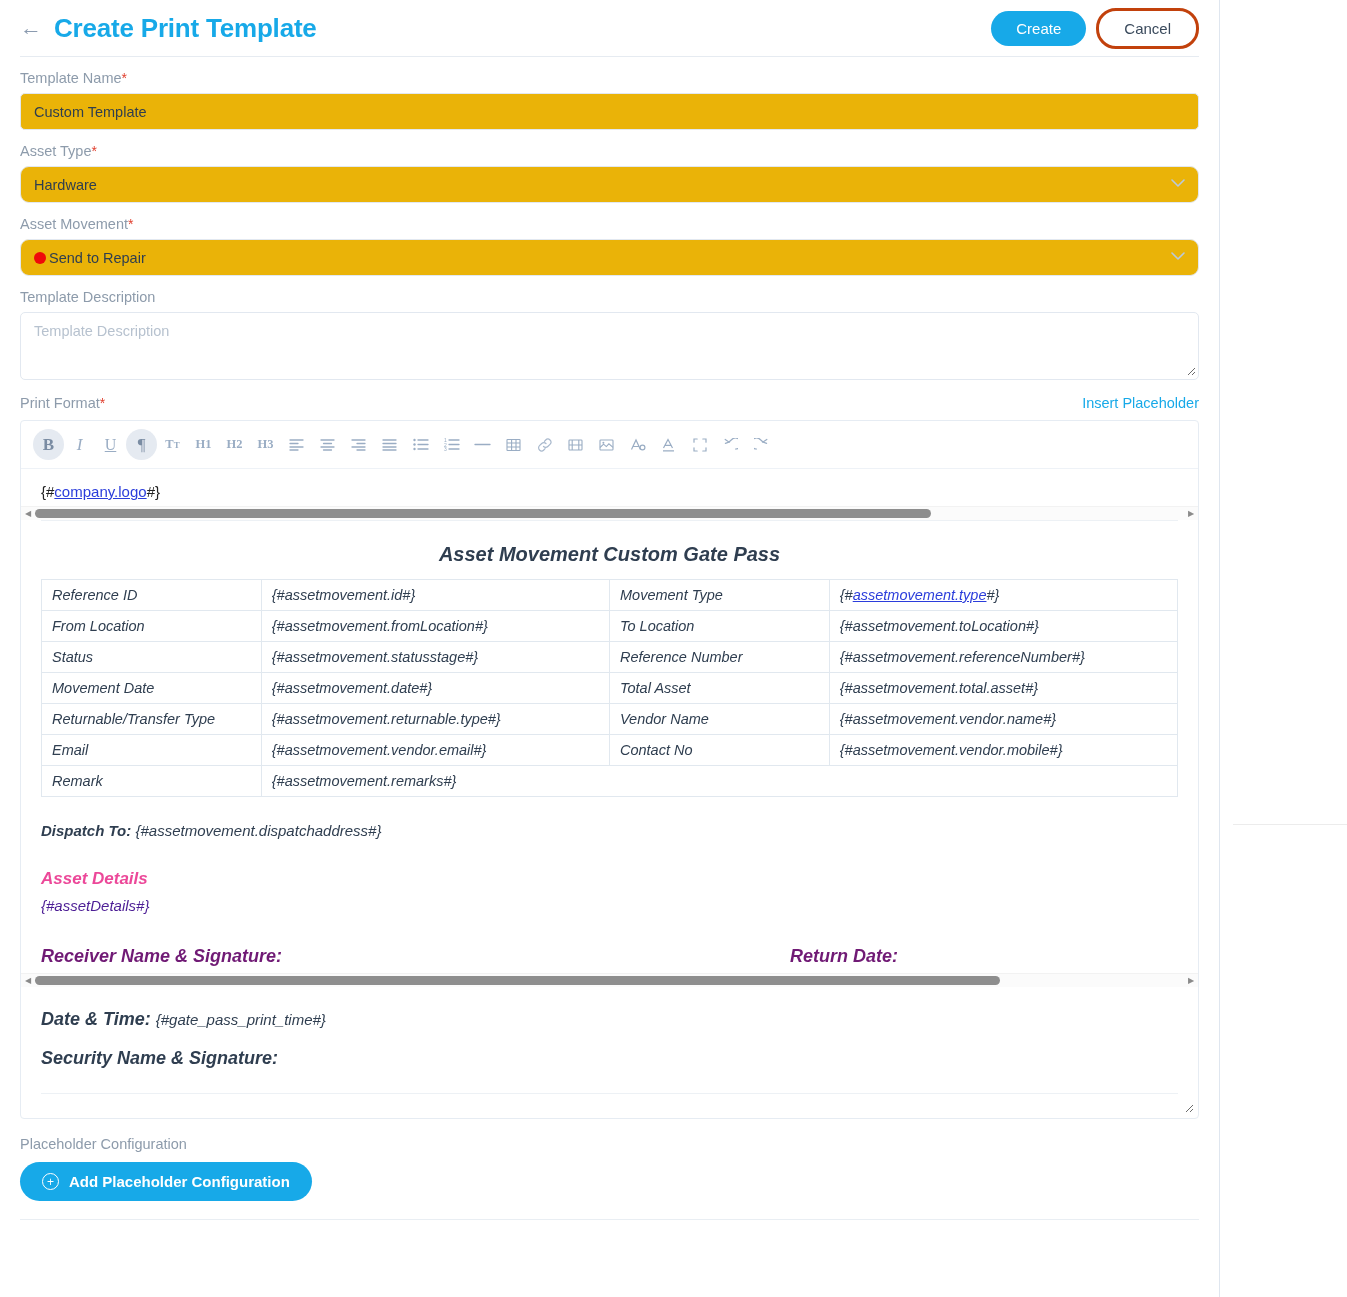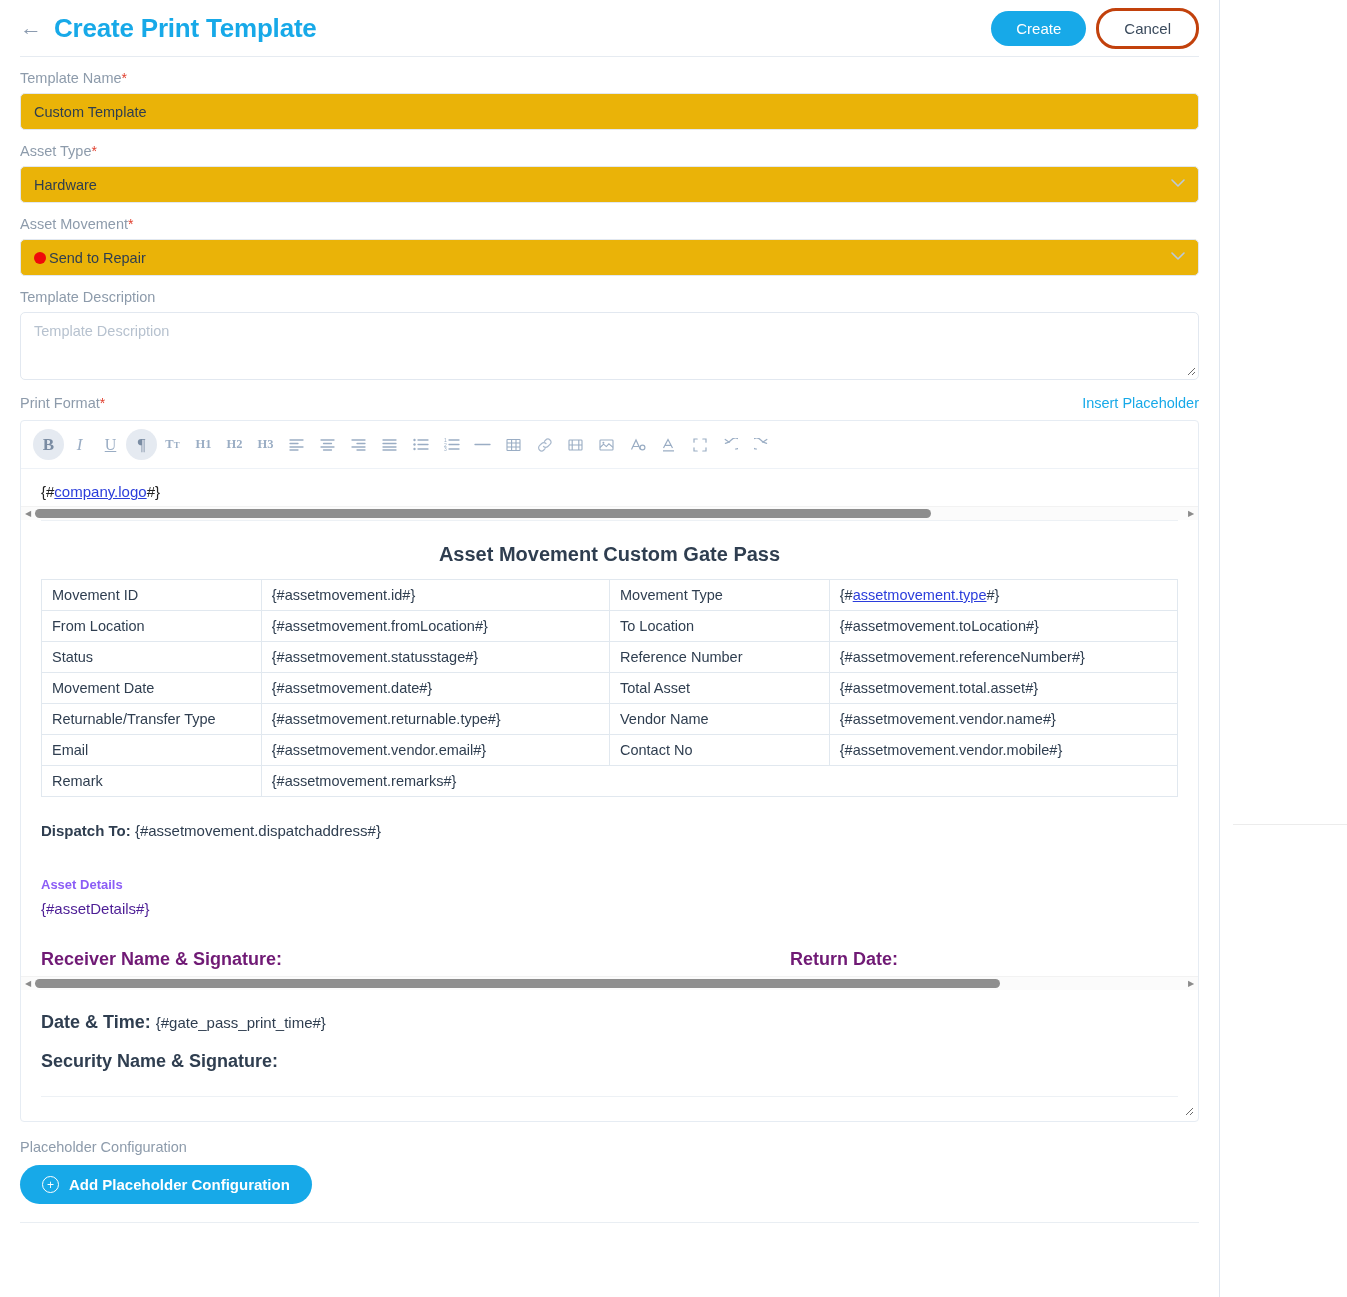--- a/index.html
+++ b/index.html
@@ -100,21 +100,21 @@
     height: 37px;
     border: 1px solid #e2e8f0;
     border-radius: 5px;
     background: #eab308;
     display: flex;
     align-items: center;
     padding: 0 13px;
     font-size: 14.5px;
     color: #2f3e4f;
   }
-  .input-box.select { justify-content: space-between; cursor: pointer; }
+  .input-box.select { justify-content: space-between; cursor: pointer; border-radius: 9px; }
   .sel-val { display: flex; align-items: center; gap: 3px; }
   .dot {
     width: 12px; height: 12px; border-radius: 50%;
     background: #ef0a0a; display: inline-block;
   }
   .chev { color: #b9c9dd; font-size: 11px; line-height: 1; }
   .textarea-box {
     width: 100%;
     height: 68px;
     border: 1px solid #e2e8f0;
@@ -219,20 +219,21 @@
   .ph-link u {
     text-decoration: underline;
     text-decoration-color: #2b3ddb;
     color: #2b3ddb;
   }
   .editor-sep {
     height: 1px; background: #edf1f5; margin: 0 20px;
   }
   .doc {
     padding: 16px 20px 0 20px;
+    font-style: italic;
   }
   .doc-title {
     text-align: center;
     font-size: 20px;
     font-weight: 700;
     color: #2f3e50;
     margin: 6px 0 13px 0;
   }
   table.gate {
     width: 100%;
@@ -253,24 +254,24 @@
     text-decoration-color: #2b3ddb;
     color: #2b3ddb;
   }
   .dispatch {
     margin-top: 25px;
     font-size: 15px;
     color: #2f3e50;
   }
   .dispatch b { font-weight: 700; }
   .assetd-head {
-    margin-top: 38px;
+    margin-top: 30px;
     font-weight: 700;
-    font-size: 13px;
-    color: #8b5cf6;
+    font-size: 17px;
+    color: #ec4899;
   }
   .assetd-val {
     margin-top: 8px;
     font-size: 15px;
     color: #4c1d95;
   }
   .sig-row {
     display: flex;
     margin-top: 32px;
     font-size: 18px;
@@ -562,21 +563,21 @@
       </div>
 
       <div class="editor-sep"></div>
 
       <div class="doc">
         <div class="doc-title">Asset Movement Custom Gate Pass</div>
 
         <table class="gate">
           <tbody>
             <tr>
-              <td class="lbl">Movement ID</td>
+              <td class="lbl">Reference ID</td>
               <td class="val">{#assetmovement.id#}</td>
               <td class="lbl">Movement Type</td>
               <td class="val underlined-ph"><span>{#</span><u>assetmovement.type</u><span>#}</span></td>
             </tr>
             <tr>
               <td class="lbl">From Location</td>
               <td class="val">{#assetmovement.fromLocation#}</td>
               <td class="lbl">To Location</td>
               <td class="val">{#assetmovement.toLocation#}</td>
             </tr>

